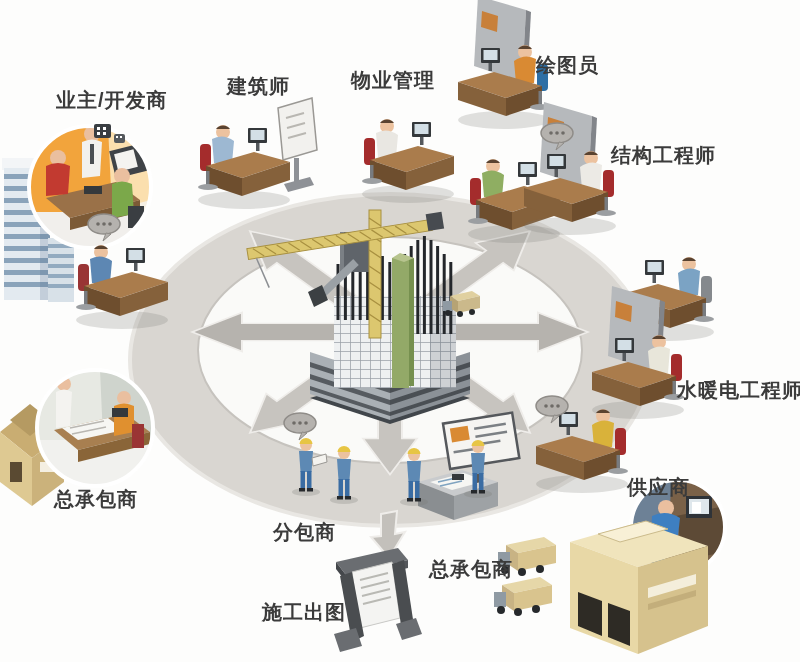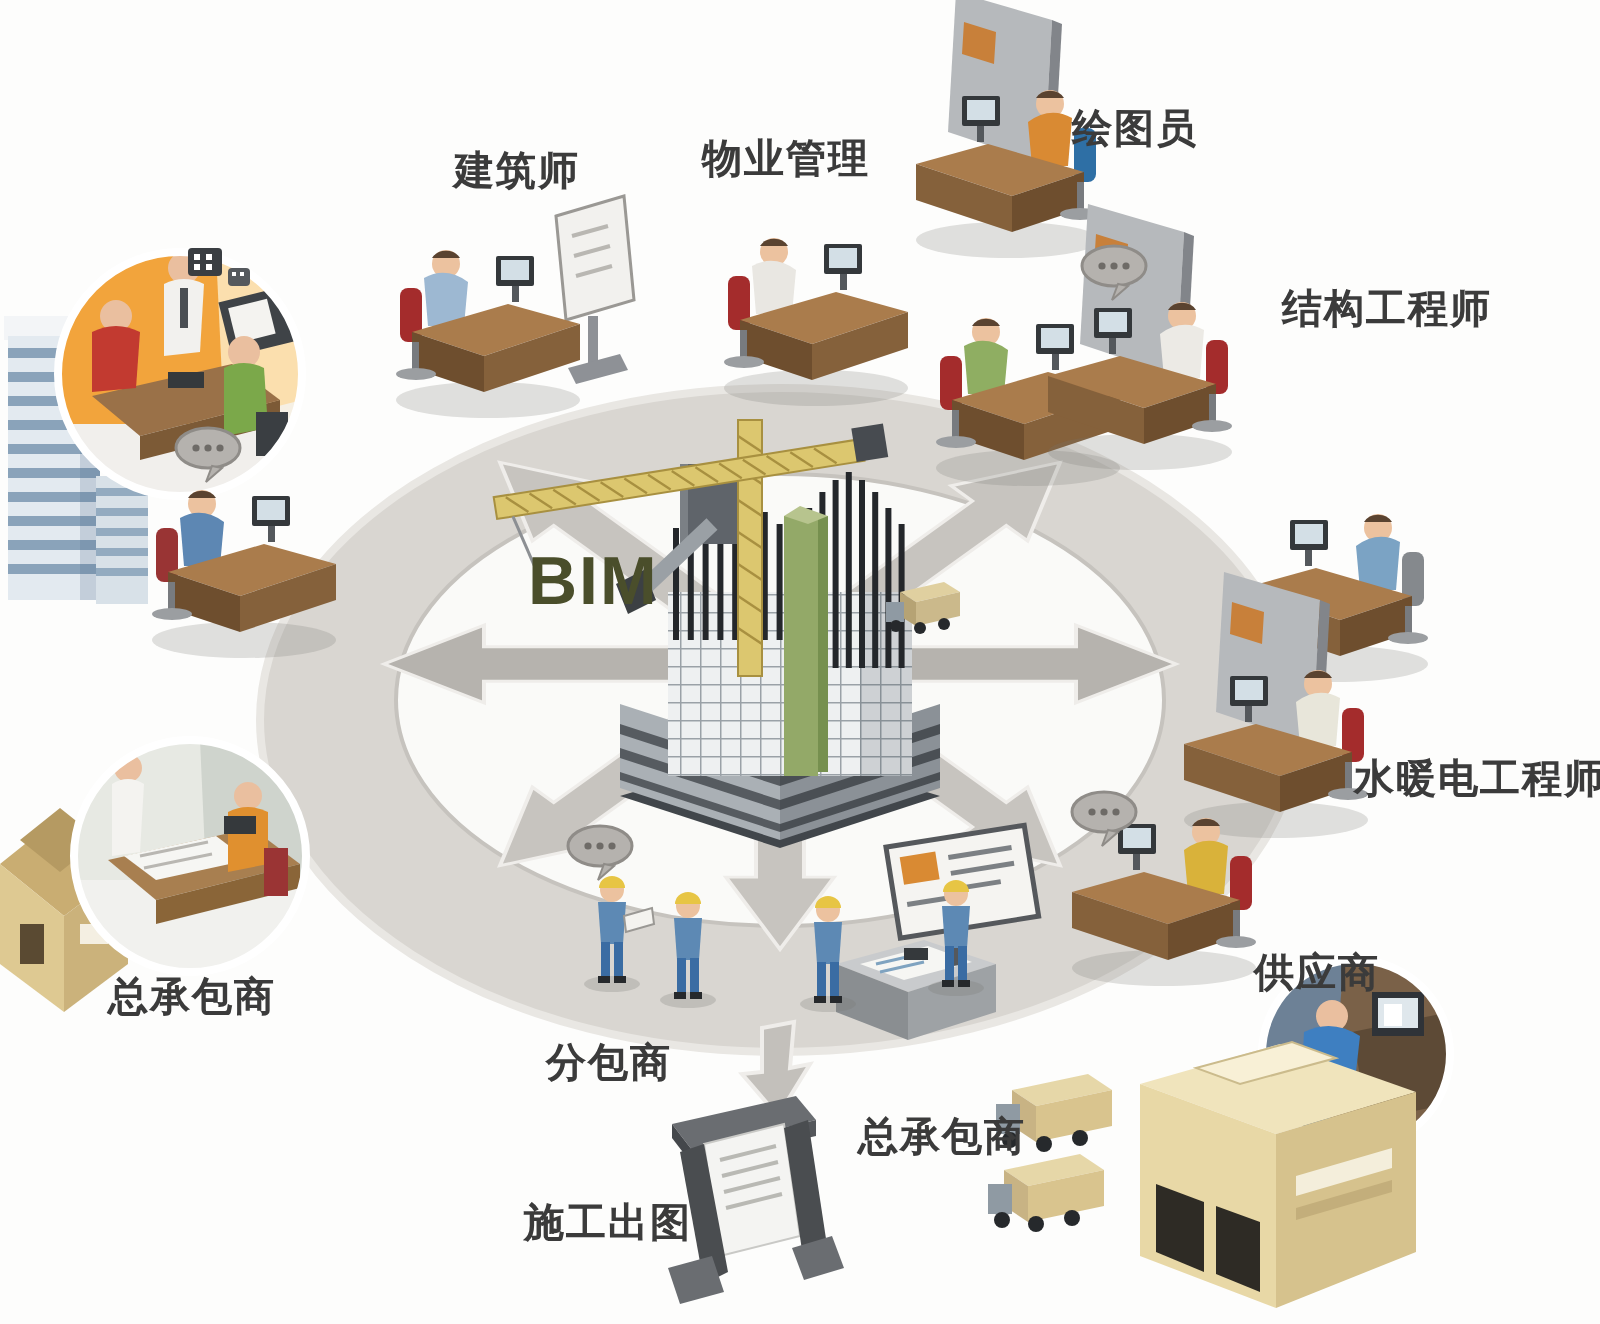--- a/index.html
+++ b/index.html
@@ -503,24 +503,24 @@
         <g transform="translate(552,406)">
           <ellipse cx="0" cy="0" rx="16" ry="10" fill="#b5b2ae" stroke="#8f8c88" stroke-width="1.5"></ellipse>
           <path d="M2,9 l-3,8 l8,-7 z" fill="#b5b2ae" stroke="#8f8c88" stroke-width="1"></path>
           <circle cx="-6" cy="0" r="1.8" fill="#6e6b67"></circle>
           <circle cx="0" cy="0" r="1.8" fill="#6e6b67"></circle>
           <circle cx="6" cy="0" r="1.8" fill="#6e6b67"></circle>
         </g>
       </g>
 </svg>
 
+<div class="lbl" style="left:56px;top:89px">业主/开发商</div>
 <div class="lbl" style="left:227px;top:75px">建筑师</div>
 <div class="lbl" style="left:351px;top:69px">物业管理</div>
 <div class="lbl" style="left:536px;top:54px">绘图员</div>
-<div class="lbl" style="left:641px;top:144px">结构工程师</div>
+<div class="lbl" style="left:611px;top:144px">结构工程师</div>
 <div class="lbl" style="left:677px;top:379px">水暖电工程师</div>
 <div class="lbl" style="left:627px;top:476px">供应商</div>
 <div class="lbl" style="left:429px;top:558px">总承包商</div>
 <div class="lbl" style="left:273px;top:521px">分包商</div>
 <div class="lbl" style="left:262px;top:601px">施工出图</div>
 <div class="lbl" style="left:54px;top:488px">总承包商</div>
-<div class="bim-lbl" style="left:264px;top:272px">BIM</div>
 </div>
 
 </body></html>

